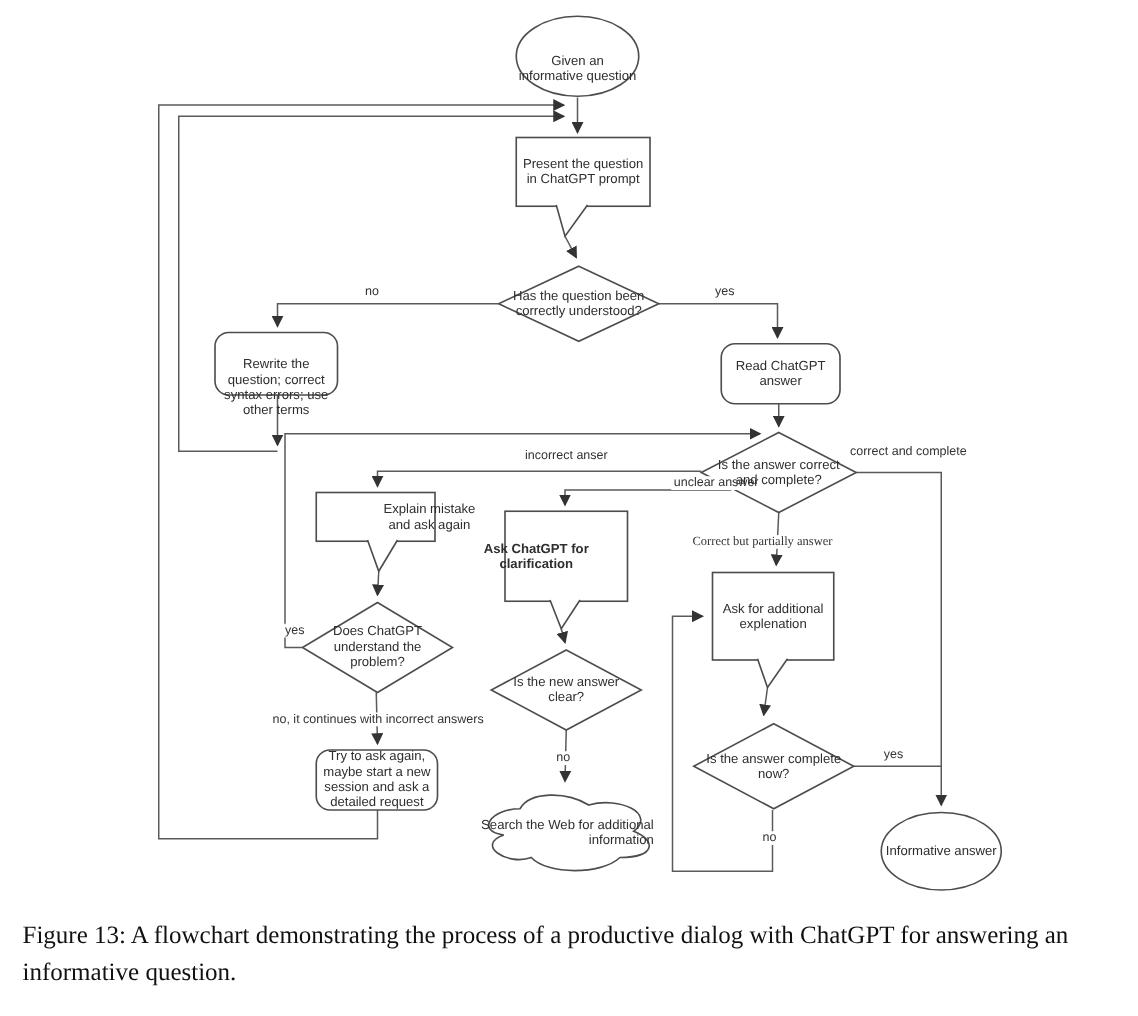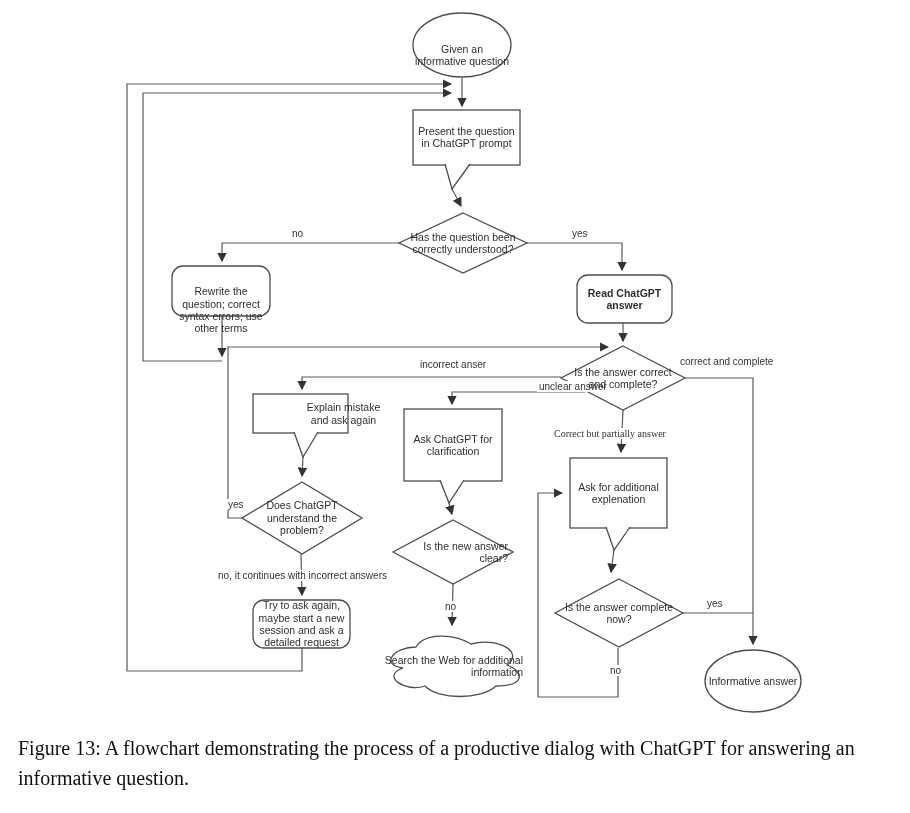--- a/index.html
+++ b/index.html
@@ -102,27 +102,27 @@
       <path d="M416,647 C393,647 380,665 403,668 C380,676 406,693 425,686 C438,700 481,700 496,686 C525,686 525,672 507,665 C525,651 496,637 471,644 C453,633 424,633 416,647 Z"></path>
 
       <ellipse cx="753" cy="681" rx="48" ry="31"></ellipse>
     </g>
   </svg>
 
   <div class="node-label" style="left:414px;top:24px;width:96px;height:62px;">Given an informative question</div>
   <div class="node-label" style="left:416px;top:112px;width:101px;height:50px;">Present the question in ChatGPT prompt</div>
   <div class="node-label" style="left:407px;top:217px;width:112px;height:52px;">Has the question been correctly understood?</div>
   <div class="node-label" style="left:175px;top:268px;width:92px;height:36px;margin-top:24px;">Rewrite the question; correct syntax errors; use other terms</div>
-  <div class="node-label" style="left:580px;top:277px;width:89px;height:44px;font-weight:bold;">Read ChatGPT answer</div>
+  <div class="node-label" style="left:580px;top:277px;width:89px;height:44px;">Read ChatGPT answer</div>
   <div class="node-label" style="left:565px;top:352px;width:116px;height:52px;">Is the answer correct and complete?</div>
   <div class="node-label" style="left:256px;top:396px;width:89px;height:35px;margin-left:43px;">Explain mistake and ask again</div>
-  <div class="node-label" style="left:407px;top:411px;width:92px;height:68px;">Ask ChatGPT for clarification</div>
+  <div class="node-label" style="left:383px;top:411px;width:92px;height:68px;font-weight:bold;">Ask ChatGPT for clarification</div>
   <div class="node-label" style="left:573px;top:460px;width:91px;height:66px;">Ask for additional explenation</div>
   <div class="node-label" style="left:252px;top:488px;width:100px;height:60px;">Does ChatGPT understand the problem?</div>
-  <div class="node-label" style="left:398px;top:532px;width:110px;height:40px;text-align:right;">Is the new answer clear?</div>
+  <div class="node-label" style="left:398px;top:532px;width:110px;height:40px;">Is the new answer clear?</div>
   <div class="node-label" style="left:560px;top:592px;width:118px;height:42px;">Is the answer complete now?</div>
   <div class="node-label" style="left:256px;top:601px;width:91px;height:46px;">Try to ask again, maybe start a new session and ask a detailed request</div>
   <div class="node-label" style="left:382px;top:648px;width:141px;height:36px;text-align:right;">Search the Web for additional information</div>
   <div class="node-label" style="left:705px;top:653px;width:96px;height:56px;">Informative answer</div>
 
   <div class="edge-label" style="left:290px;top:228px;">no</div>
   <div class="edge-label" style="left:570px;top:228px;">yes</div>
   <div class="edge-label" style="left:418px;top:359px;">incorrect anser</div>
   <div class="edge-label" style="left:489px;top:381px;margin-left:48px;">unclear answer</div>
   <div class="edge-label" style="left:678px;top:356px;">correct and complete</div>

